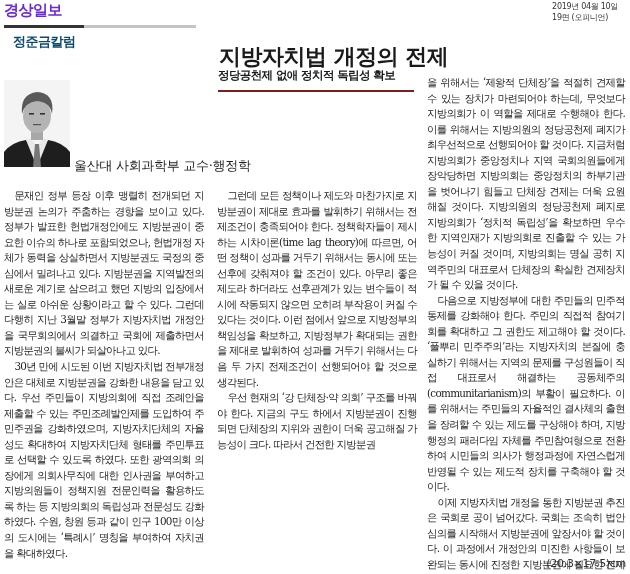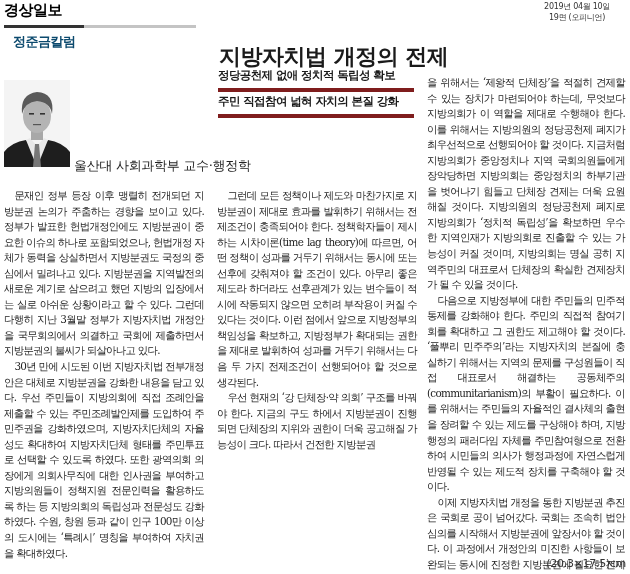--- a/index.html
+++ b/index.html
@@ -1,29 +1,29 @@
 <!DOCTYPE html>
 <html><head>
   <meta charset="utf-8">
   <style>
     * { margin: 0; padding: 0; box-sizing: border-box; }
     html, body { width: 630px; height: 574px; background: #ffffff; overflow: hidden; }
     body { position: relative; font-family: "DejaVu Serif", "Liberation Serif", serif; color: #1a1a1a; }
 
-    .masthead { position: absolute; left: 4px; top: 1px; font-family: "DejaVu Sans", "Liberation Sans", sans-serif; font-weight: bold; font-size: 15px; letter-spacing: -0.5px; color: #000000; }
+    .masthead { position: absolute; left: 4px; top: 1px; font-family: "DejaVu Sans", "Liberation Sans", sans-serif; font-weight: bold; font-size: 15px; letter-spacing: -0.5px; color: #6d28d9; }
     .rule { position: absolute; left: 4px; top: 25px; width: 192px; height: 3px; background: #c4c4c4; }
     .rule .dark { position: absolute; left: 0; top: 0; width: 80px; height: 3px; background: #333333; }
     .column-name { position: absolute; left: 13px; top: 33px; font-family: "DejaVu Sans", "Liberation Sans", sans-serif; font-weight: bold; font-size: 13px; letter-spacing: -0.5px; color: #0c4a6e; }
 
-    .dateline { position: absolute; right: 20px; top: 1px; text-align: center; font-family: "DejaVu Sans", "Liberation Sans", sans-serif; font-size: 8px; line-height: 11px; color: #333; letter-spacing: -0.3px; }
+    .dateline { position: absolute; right: 12px; top: 1px; text-align: left; font-family: "DejaVu Sans", "Liberation Sans", sans-serif; font-size: 8px; line-height: 11px; color: #333; letter-spacing: -0.3px; }
 
     .headline { position: absolute; left: 219px; top: 25px; font-family: "DejaVu Serif", "Liberation Serif", serif; font-size: 22px; letter-spacing: -0.5px; color: #1a1a1a; white-space: nowrap; margin-top: 17px; }
 
     .subheads { position: absolute; left: 218px; top: 66px; width: 196px; }
-    .subhead { font-family: "DejaVu Serif", "Liberation Serif", serif; font-weight: bold; font-size: 11.5px; letter-spacing: -0.6px; color: #1a1a1a; white-space: nowrap; padding-bottom: 6px; border-bottom: 4px solid #7f1d1d; height: 26px; line-height: 18px; }
+    .subhead { font-family: "DejaVu Serif", "Liberation Serif", serif; font-weight: bold; font-size: 11.5px; letter-spacing: -0.6px; color: #1a1a1a; white-space: nowrap; padding-bottom: 6px; border-bottom: 2px solid #7f1d1d; margin-bottom: 13px; height: 26px; line-height: 18px; }
 
     .photo { position: absolute; left: 4px; top: 80px; width: 66px; height: 87px; overflow: hidden; background: #f2f2f2; }
     .byline { position: absolute; left: 74px; top: 157px; font-family: "DejaVu Sans", "Liberation Sans", sans-serif; font-size: 13px; letter-spacing: -0.3px; color: #222; white-space: nowrap; }
 
     .col { position: absolute; font-family: "DejaVu Serif", "Liberation Serif", serif; font-size: 10.4px; line-height: 15.55px; color: #1f1f1f; letter-spacing: -0.7px; text-align: justify; }
     .col p { text-indent: 1em; }
     .col p.cont { text-indent: 0; }
     .col1 { left: 4px; top: 188px; width: 200px; }
     .col2 { left: 217px; top: 188px; width: 200px; }
     .col3 { left: 427px; top: 75px; width: 198px; }
@@ -41,21 +41,20 @@
 
 <div class="dateline">
   <div>2019년 04월 10일</div>
   <div>19면 (오피니언)</div>
 </div>
 
 <h1 class="headline">지방자치법 개정의 전제</h1>
 
 <div class="subheads">
   <div class="subhead">정당공천제 없애 정치적 독립성 확보</div>
-  <div class="subhead">주민 직접참여 넓혀 자치의 본질 강화</div>
 </div>
 
 <div class="photo">
   <svg width="66" height="87" viewBox="0 0 66 87">
     <rect width="66" height="87" fill="#f4f4f4"></rect>
 
     <path d="M0 87 L0 72 Q8 62 22 60 L33 70 L44 60 Q58 62 66 72 L66 87 Z" fill="#1e1e1e"></path>
 
     <path d="M22 60 L33 87 L44 60 L40 58 L33 66 L26 58 Z" fill="#e8e8e8"></path>
 

